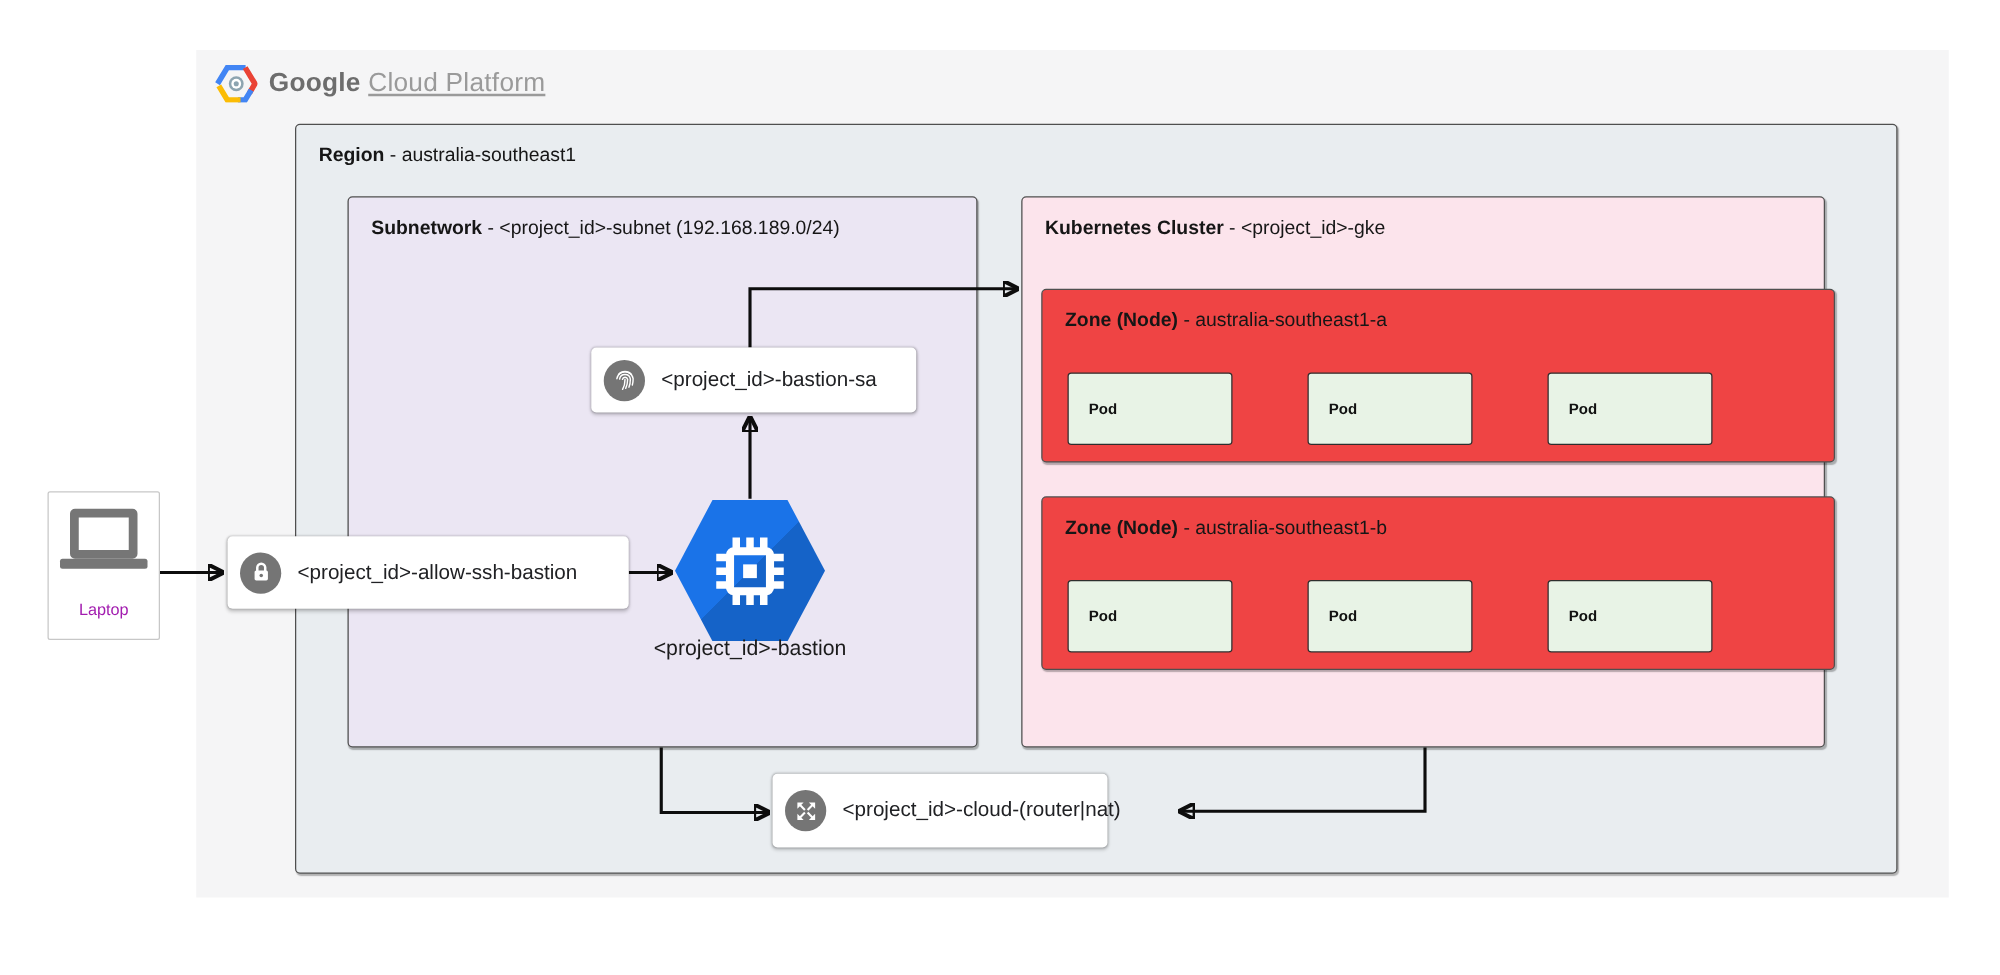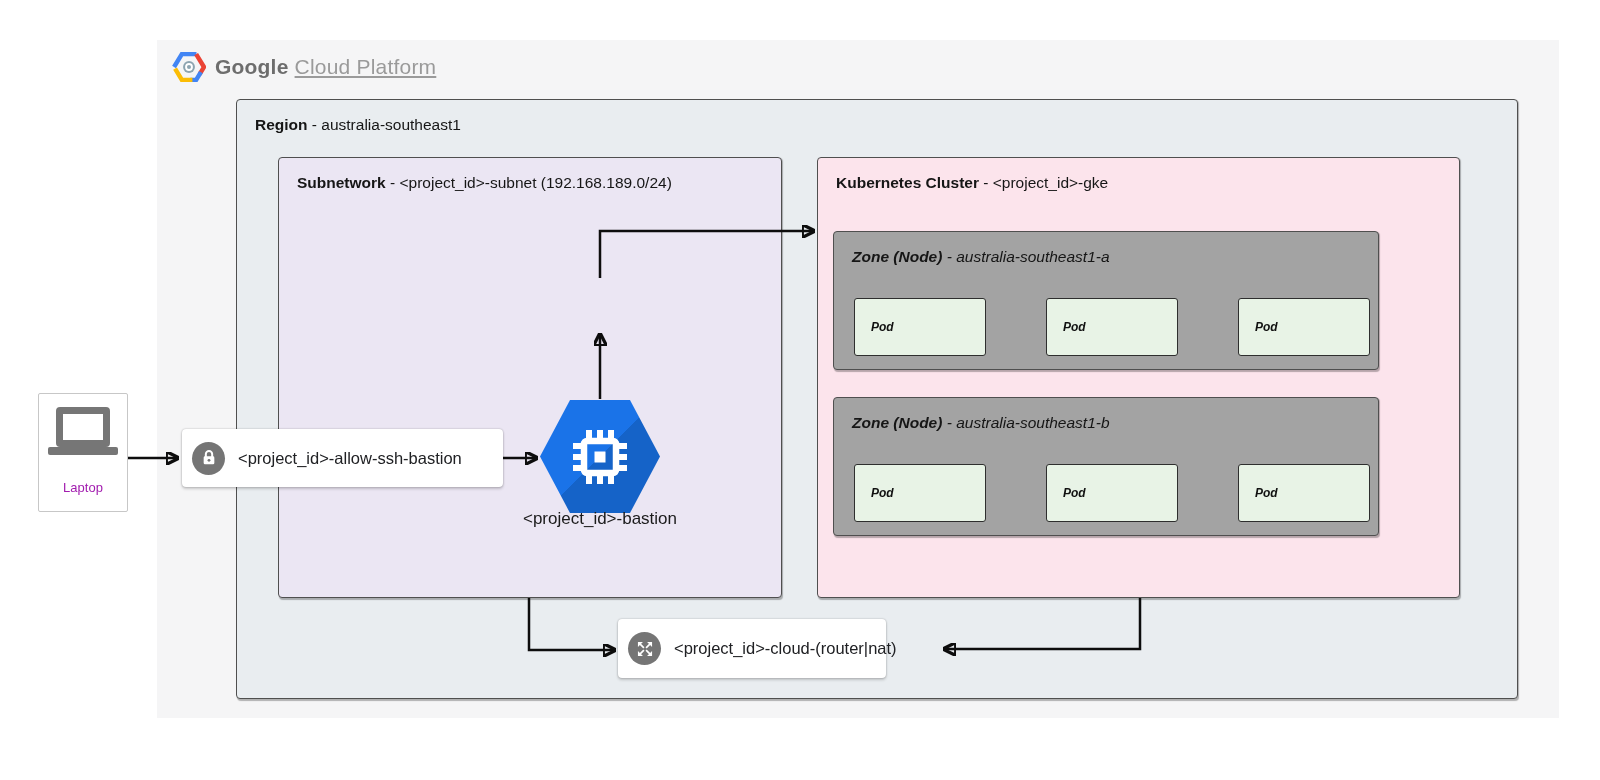--- a/index.html
+++ b/index.html
@@ -17,21 +17,21 @@
   .logo-text { font-size:21px; letter-spacing:.2px; white-space:pre; }
   .logo-text .g1 { color:#6d6d6d; font-weight:600; }
   .logo-text .g2 { color:#9a9a9a; font-weight:400;text-decoration:underline; }
 
   
   .frame { position:absolute; border:1.5px solid #4f4f4f; border-radius:4px;
            box-shadow:1px 1.5px 1px rgba(0,0,0,.28); }
   .region-box  { left:236px; top:99px;  width:1282px; height:600px; background:#e9edf0; }
   .subnet-box  { left:278px; top:157px; width:504px;  height:441px; background:#ebe6f3; }
   .cluster-box { left:817px; top:157px; width:643px;  height:441px; background:#fce4ec; }
-  .zone-box    { left:833px; width:546px; height:139px; background:#a3a3a3;font-style:italic; }
+  .zone-box    { left:833px; width:635px; height:139px; background:#ef4444; }
   .zone-a { top:231px; } .zone-b { top:397px; }
 
   .box-title { position:absolute; left:18px; top:16px; font-size:15.5px; color:#161616; white-space:pre; }
   .box-title .bt { font-weight:700; }
 
   
   .pod-row { position:absolute; left:20px; top:66px; display:flex; gap:60px; }
   .pod { width:132px; height:58px; background:#e8f3e6; border:1.5px solid #2e2e2e; border-radius:3px;
          display:flex; align-items:center; padding-left:16px;
          font-size:12px; font-weight:700; color:#111; }
@@ -161,20 +161,32 @@
     <span class="icon-circle">
       <svg width="20" height="20" viewBox="0 0 24 24">
         <path d="M8.2 11V7.3a3.8 3.8 0 0 1 7.6 0V11" stroke="#fff" stroke-width="2.4" fill="none"></path>
         <rect x="5.6" y="10" width="12.8" height="9.6" rx="1.6" fill="#fff"></rect>
         <circle cx="12" cy="14.8" r="1.7" fill="#757575"></circle>
       </svg>
     </span>
     <span>&lt;project_id&gt;-allow-ssh-bastion</span>
   </div>
 
+  <div class="white-label sa-label">
+    <span class="icon-circle">
+      <svg width="22" height="22" viewBox="0 0 24 24" fill="none" stroke="#fff" stroke-width="1.25" stroke-linecap="round">
+        <path d="M6.3 7.2a7.4 7.4 0 0 1 11.4 0"></path>
+        <path d="M4.9 10.9a7.2 7.2 0 0 1 14.2 0c0 2-.2 3.8-.7 5.5"></path>
+        <path d="M7.3 11.2a4.75 4.75 0 0 1 9.4 0c0 2.7-.4 5.1-1.3 7.1"></path>
+        <path d="M9.8 11.4a2.3 2.3 0 0 1 4.5 0c0 3.1-.6 5.7-1.7 7.9"></path>
+        <path d="M12 11.5c0 3.4-.7 6.3-2.1 8.6"></path>
+      </svg>
+    </span>
+    <span>&lt;project_id&gt;-bastion-sa</span>
+  </div>
 
   <div class="hexagon">
     <svg width="56" height="56" viewBox="0 0 56 56">
       <g fill="#fff">
         <rect x="14" y="1" width="6" height="12"></rect>
           <rect x="25" y="1" width="6" height="12"></rect>
           <rect x="36" y="1" width="6" height="12"></rect>
         <rect x="14" y="43" width="6" height="12"></rect>
           <rect x="25" y="43" width="6" height="12"></rect>
           <rect x="36" y="43" width="6" height="12"></rect>

